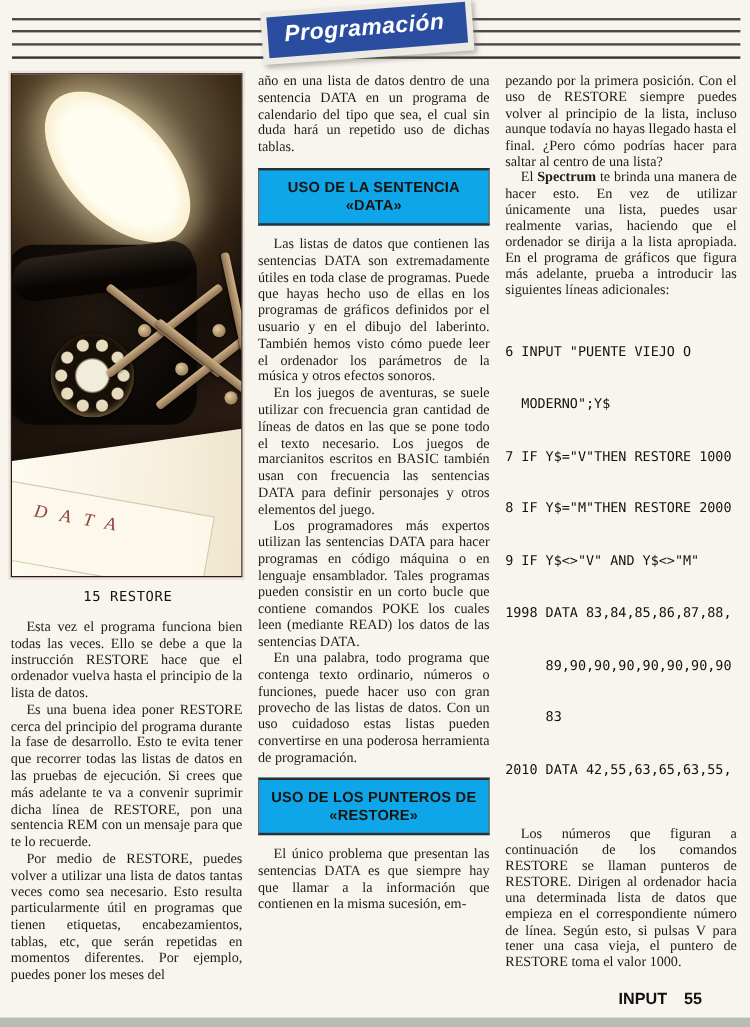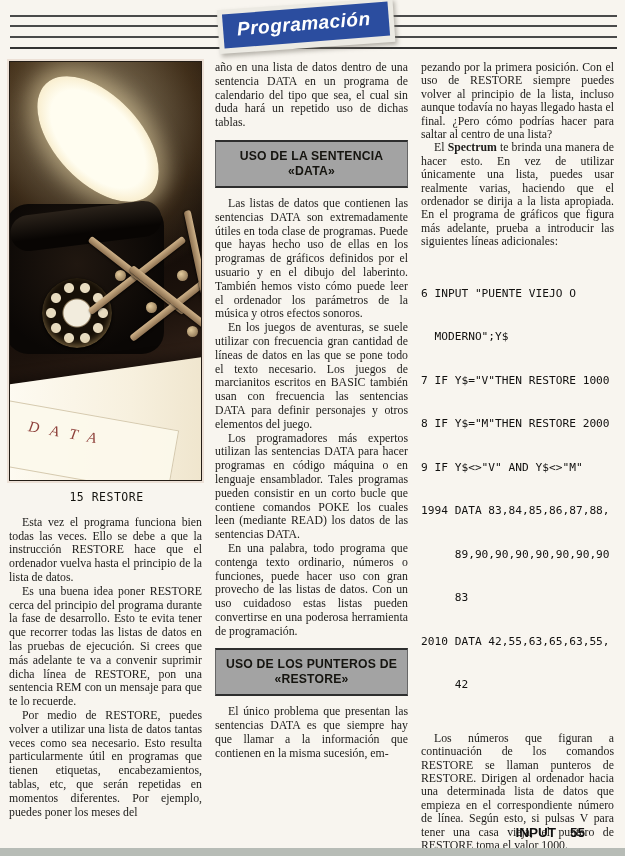--- a/index.html
+++ b/index.html
@@ -22,21 +22,21 @@
     font-size:19px; letter-spacing:0.5px; transform:rotate(-0.5deg);
   }
   
   .cols { display:flex; gap:13px; padding:3px 9px 0 9px; }
   .col { width:193px; text-align:justify; font-size:11.8px; line-height:13.8px; }
   .col-right { line-height:13.4px; }
   .p { margin:0; text-indent:13px; }
   .p.noindent { text-indent:0; }
   
   .sec-h {
-    background:#a3a3a3; border:1px solid #666; border-top:2px solid #2e2e2e; border-bottom:2px solid #2e2e2e;
+    background:#0ea5e9; border:1px solid #666; border-top:2px solid #2e2e2e; border-bottom:2px solid #2e2e2e;
     text-align:center; font-family:"Liberation Sans", sans-serif; font-weight:bold;
     font-size:12.2px; line-height:15px; padding:7px 5px; margin:10px 0 9px 0;
     color:#15140f; letter-spacing:0.2px; text-indent:0;
   }
   
   .code {
     font-family:"DejaVu Sans Mono", monospace; font-size:11.2px; line-height:14.5px;
     white-space:pre; text-align:left; margin:9px 0 10px 0; color:#121110;
   }
   .code div { min-height:14.5px; }
@@ -161,25 +161,24 @@
 
     <div class="col col-right">
       <p class="p noindent">pezando por la primera posición. Con el uso de RESTORE siempre puedes volver al principio de la lista, incluso aunque todavía no hayas llegado hasta el final. ¿Pero cómo podrías hacer para saltar al centro de una lista?</p>
       <p class="p"><span>El </span><b>Spectrum</b><span> te brinda una manera de hacer esto. En vez de utilizar únicamente una lista, puedes usar realmente varias, haciendo que el ordenador se dirija a la lista apropiada. En el programa de gráficos que figura más adelante, prueba a introducir las siguientes líneas adicionales:</span></p>
       <div class="code">
         <div>6 INPUT "PUENTE VIEJO O</div>
         <div>  MODERNO";Y$</div>
         <div>7 IF Y$="V"THEN RESTORE 1000</div>
         <div>8 IF Y$="M"THEN RESTORE 2000</div>
         <div>9 IF Y$&lt;&gt;"V" AND Y$&lt;&gt;"M"</div>
-        <div>1994 DATA 83,84,85,86,87,88,</div>
+        <div>1998 DATA 83,84,85,86,87,88,</div>
         <div>     89,90,90,90,90,90,90,90</div>
         <div>     83</div>
         <div>2010 DATA 42,55,63,65,63,55,</div>
-        <div>     42</div>
       </div>
       <p class="p">Los números que figuran a continuación de los comandos RESTORE se llaman punteros de RESTORE. Dirigen al ordenador hacia una determinada lista de datos que empieza en el correspondiente número de línea. Según esto, si pulsas V para tener una casa vieja, el puntero de RESTORE toma el valor 1000.</p>
 
     </div>
 
   </div>
 
   <div class="footer">
     <span>INPUT</span><span class="pg">55</span>
   </div>

